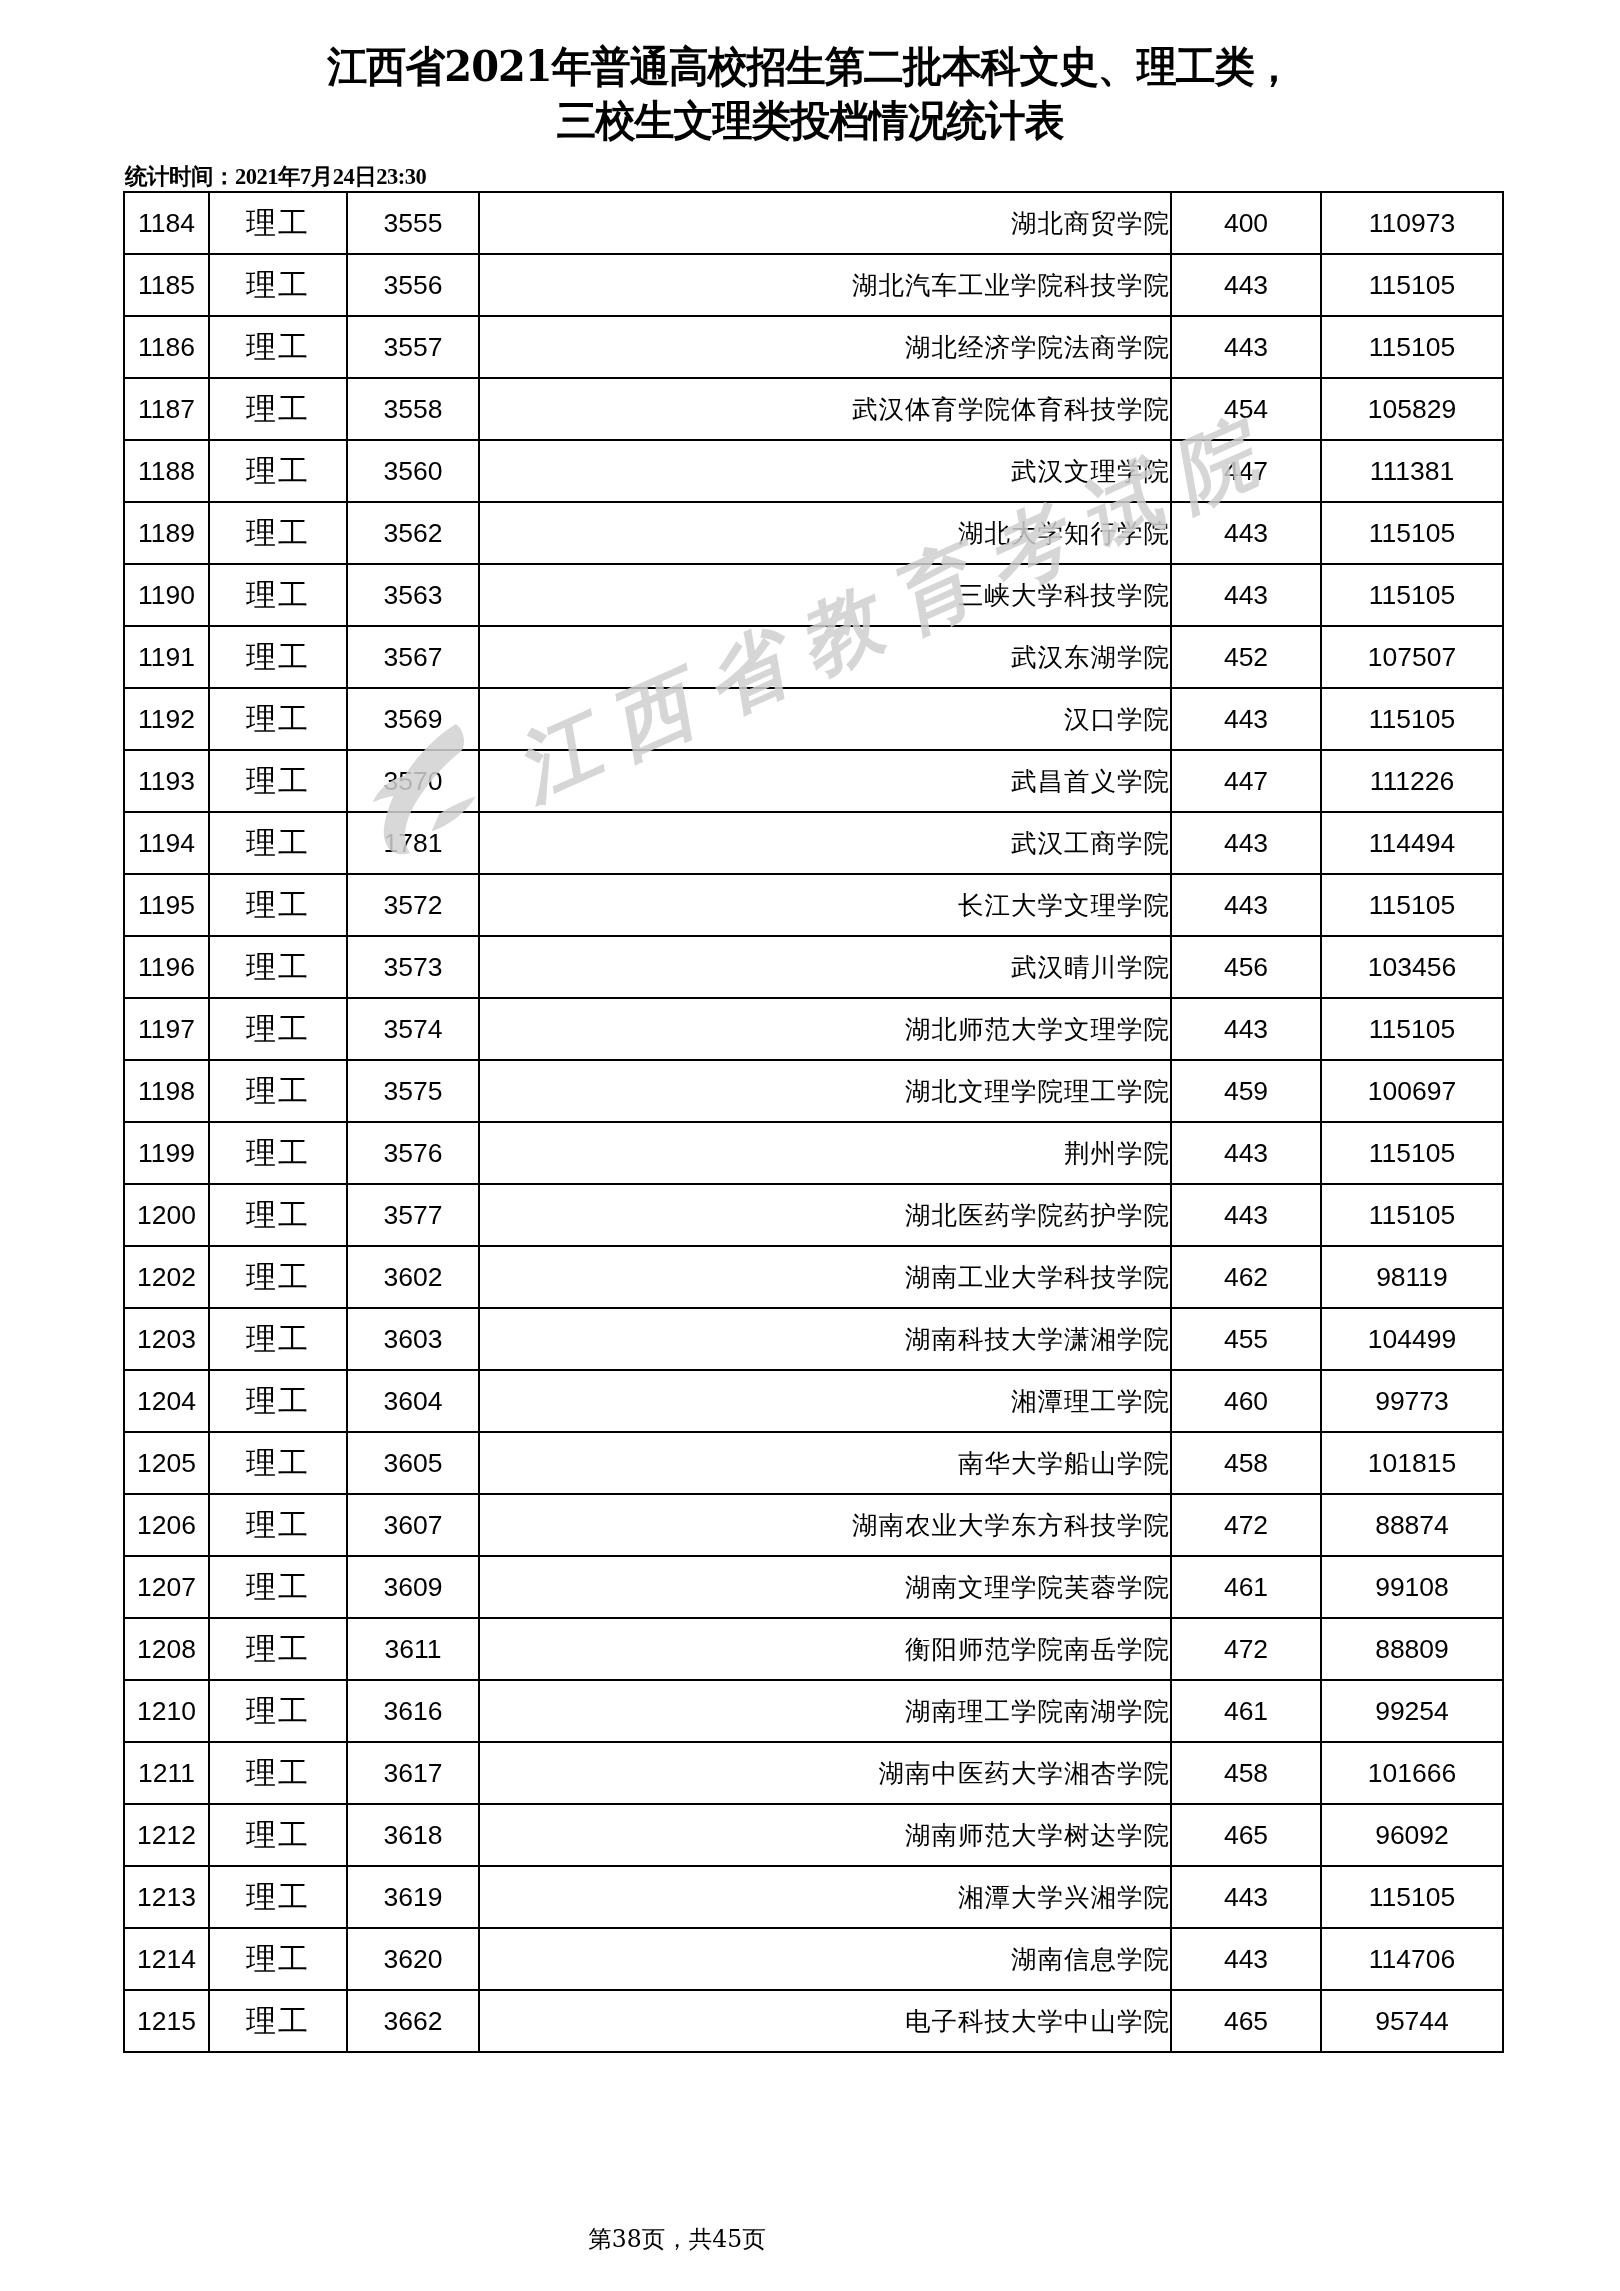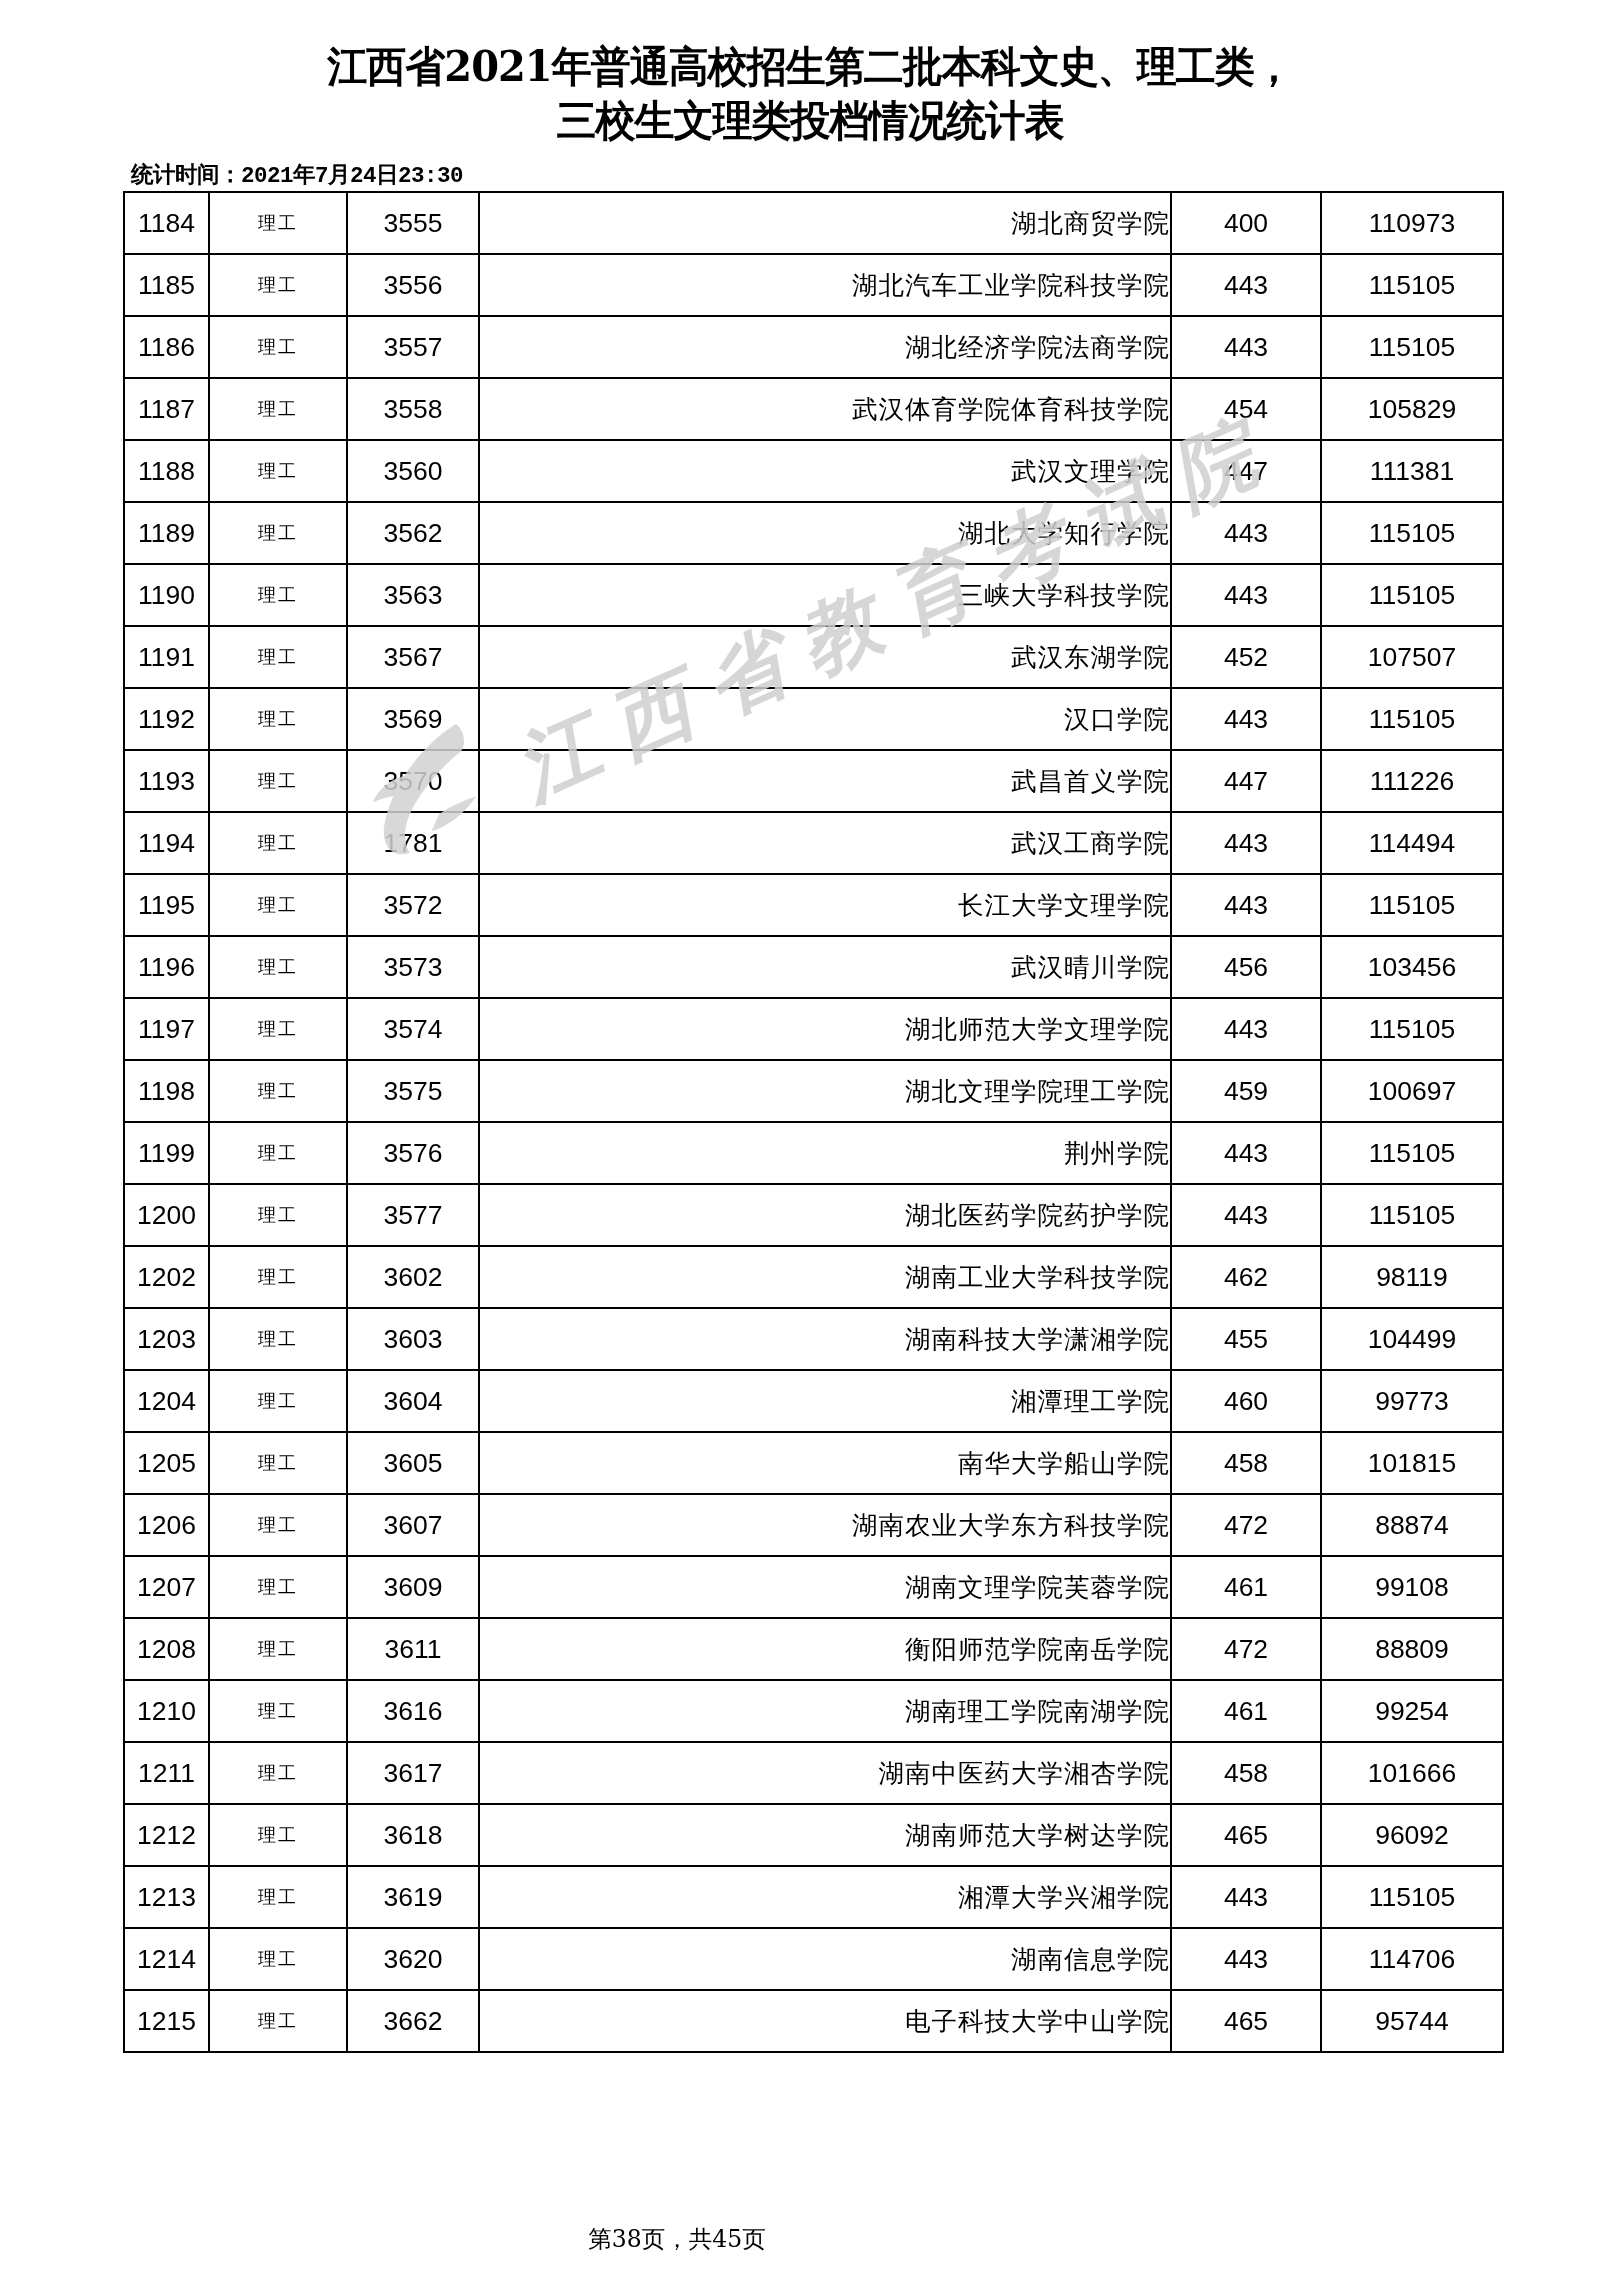--- a/index.html
+++ b/index.html
@@ -6,41 +6,41 @@
   body { width:1620px; height:2292px; position:relative; overflow:hidden; color:#000; }
   .title {
     position:absolute; left:0; width:1620px; text-align:center;
     font-family:"DejaVu Serif","Liberation Serif",serif; font-weight:bold;
     font-size:40px; line-height:49px; letter-spacing:-1px; white-space:nowrap;
     transform:scaleY(1.05);
   }
   .title.l1 { top:41px; }
   .title.l2 { top:95px; }
   .stat-time {
-    position:absolute; left:131px; top:161px;
-    font-family:Liberation Mono, monospace; font-weight:bold;
+    position:absolute; left:125px; top:161px;
+    font-family:Liberation Serif, serif; font-weight:bold;
     font-size:22.5px; line-height:31px; white-space:nowrap; letter-spacing:-0.5px;
   }
   table.grid {
     position:absolute; left:123px; top:191px; width:1380px;
     border-collapse:collapse; table-layout:fixed;
     border:2.9px solid #000;
   }
   table.grid td {
     height:60px; padding:0; border-left:2.5px solid #000; border-right:2.5px solid #000;
     border-top:2.9px solid #000; border-bottom:2.9px solid #000;
     font-family:"Liberation Sans","DejaVu Sans",sans-serif; font-size:26.5px;
     text-align:center; vertical-align:middle; white-space:nowrap; overflow:hidden;
     position:relative; z-index:1;
   }
   table.grid td.name {
     text-align:right; padding-left:6.9px;
     font-family:"DejaVu Serif","Liberation Serif",serif; font-size:25.5px; letter-spacing:1px;
   }
-  table.grid td.type { font-family:"DejaVu Serif","Liberation Serif",serif; font-size:18px; letter-spacing:2px; }
+  table.grid td.type { font-family:"DejaVu Serif","Liberation Serif",serif; font-size:30px; letter-spacing:2px; }
   .footer {
     position:absolute; left:0; width:1354px; top:2225px; text-align:center;
     font-family:"DejaVu Serif","Liberation Serif",serif; font-size:23.5px; line-height:29px;
   }
   .watermark {
     position:absolute; left:353px; top:461px; width:882px; height:412px;
     pointer-events:none; z-index:2; opacity:0.85;
   }
   .wm-text {
     position:absolute; left:147px; top:265px; transform-origin:0 0;

